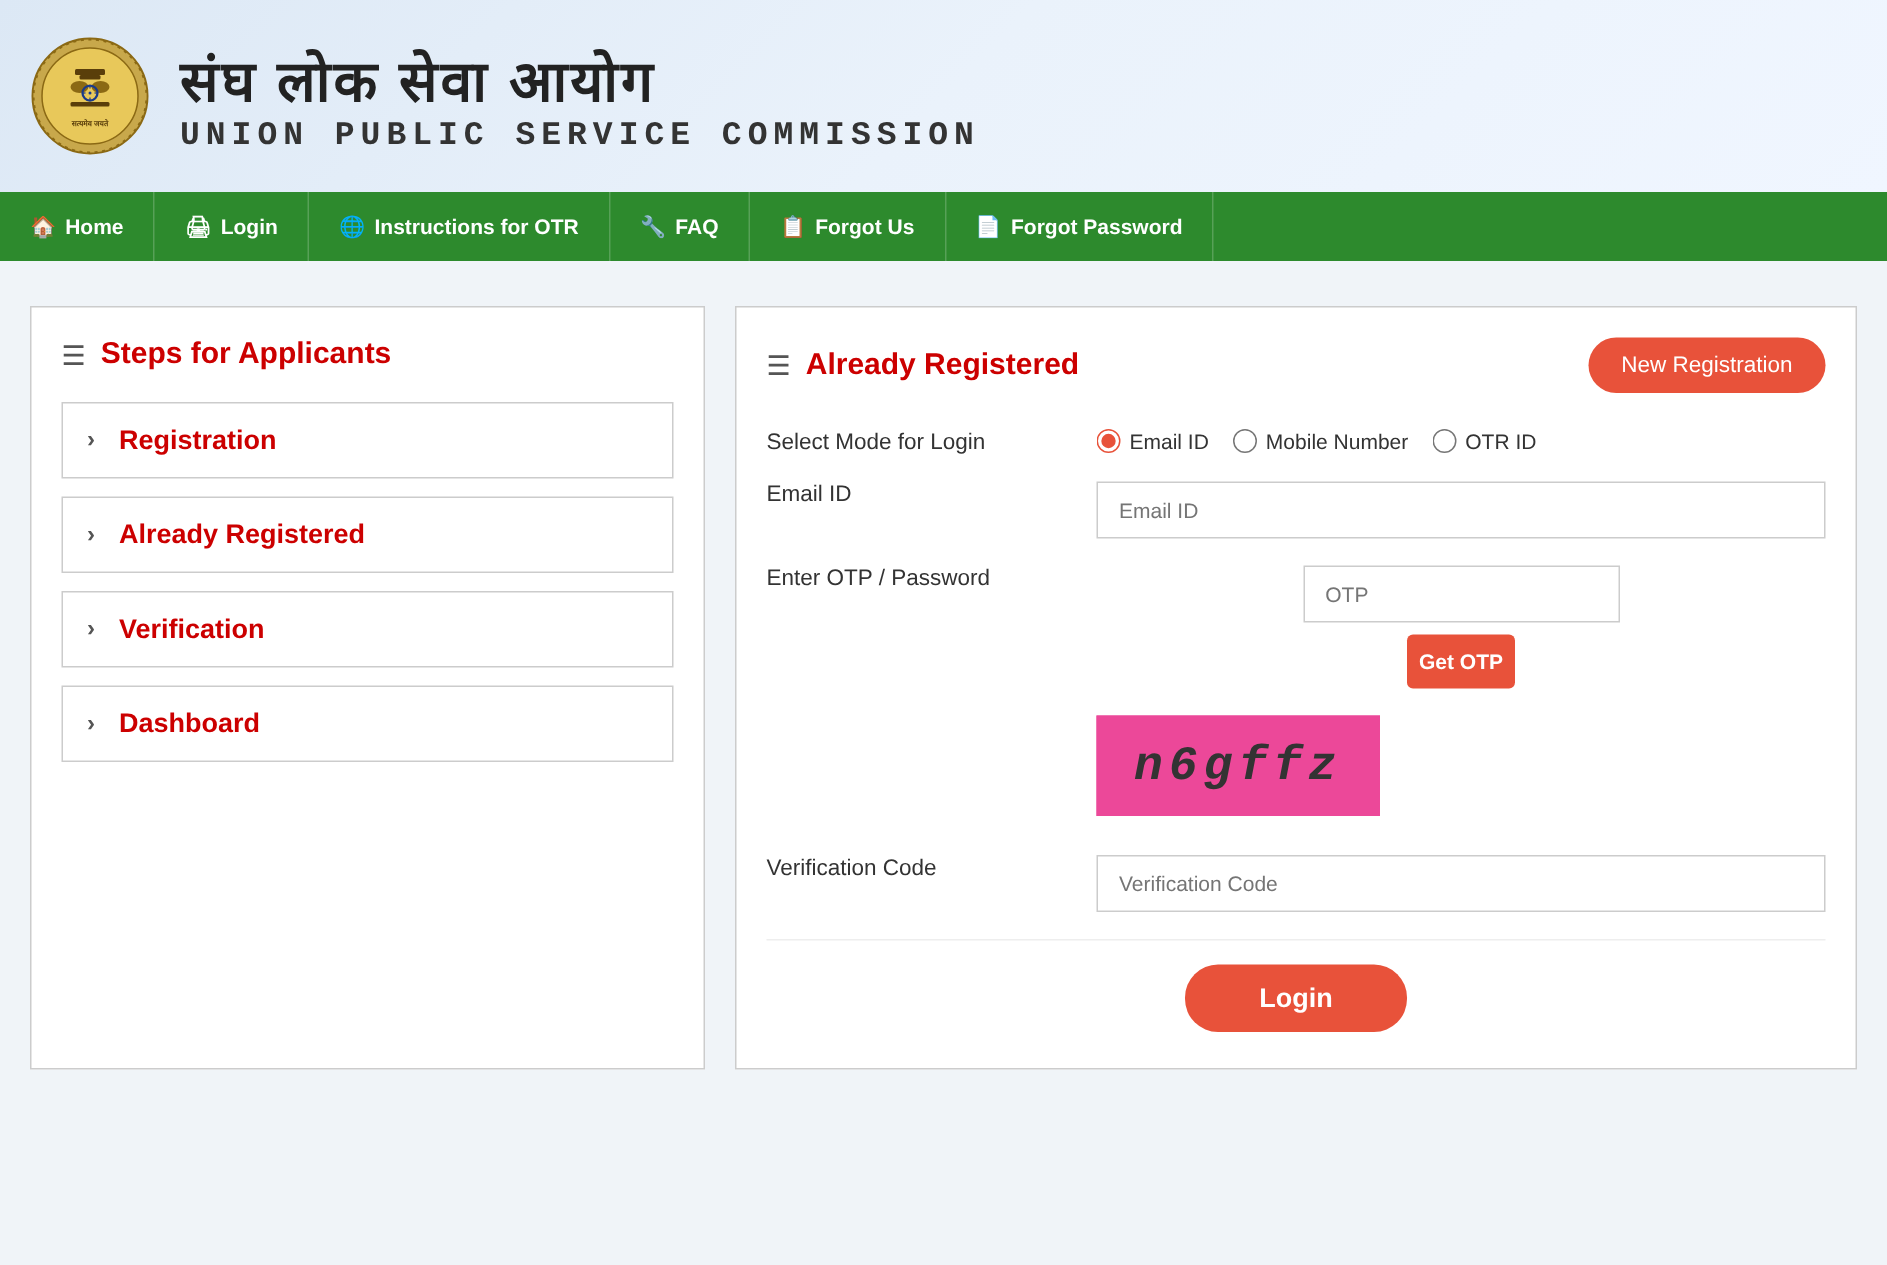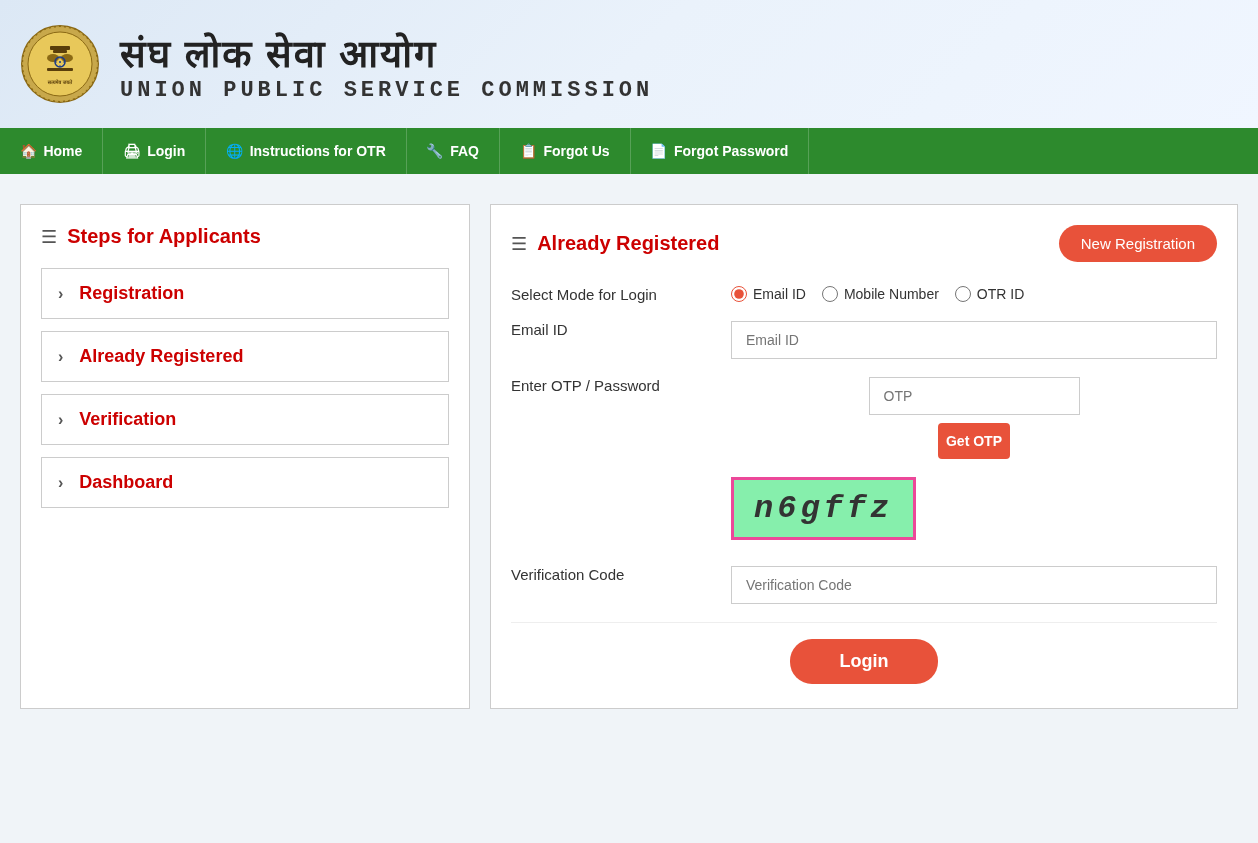--- a/index.html
+++ b/index.html
@@ -216,22 +216,22 @@
       white-space: nowrap;
       border-radius: 4px;
     }
 
     
     .captcha-section {
       margin-left: 220px;
       margin-bottom: 18px;
     }
     .captcha-image {
-      background: #86efac;
-      border: 3px solid #ec4899;
+      background: #ec4899;
+      border: 5px solid #ec4899;
       padding: 10px 20px;
       display: inline-block;
       margin-bottom: 8px;
     }
     .captcha-text {
       font-size: 32px;
       font-weight: bold;
       color: #333;
       font-family: 'Courier New', monospace;
       letter-spacing: 4px;

